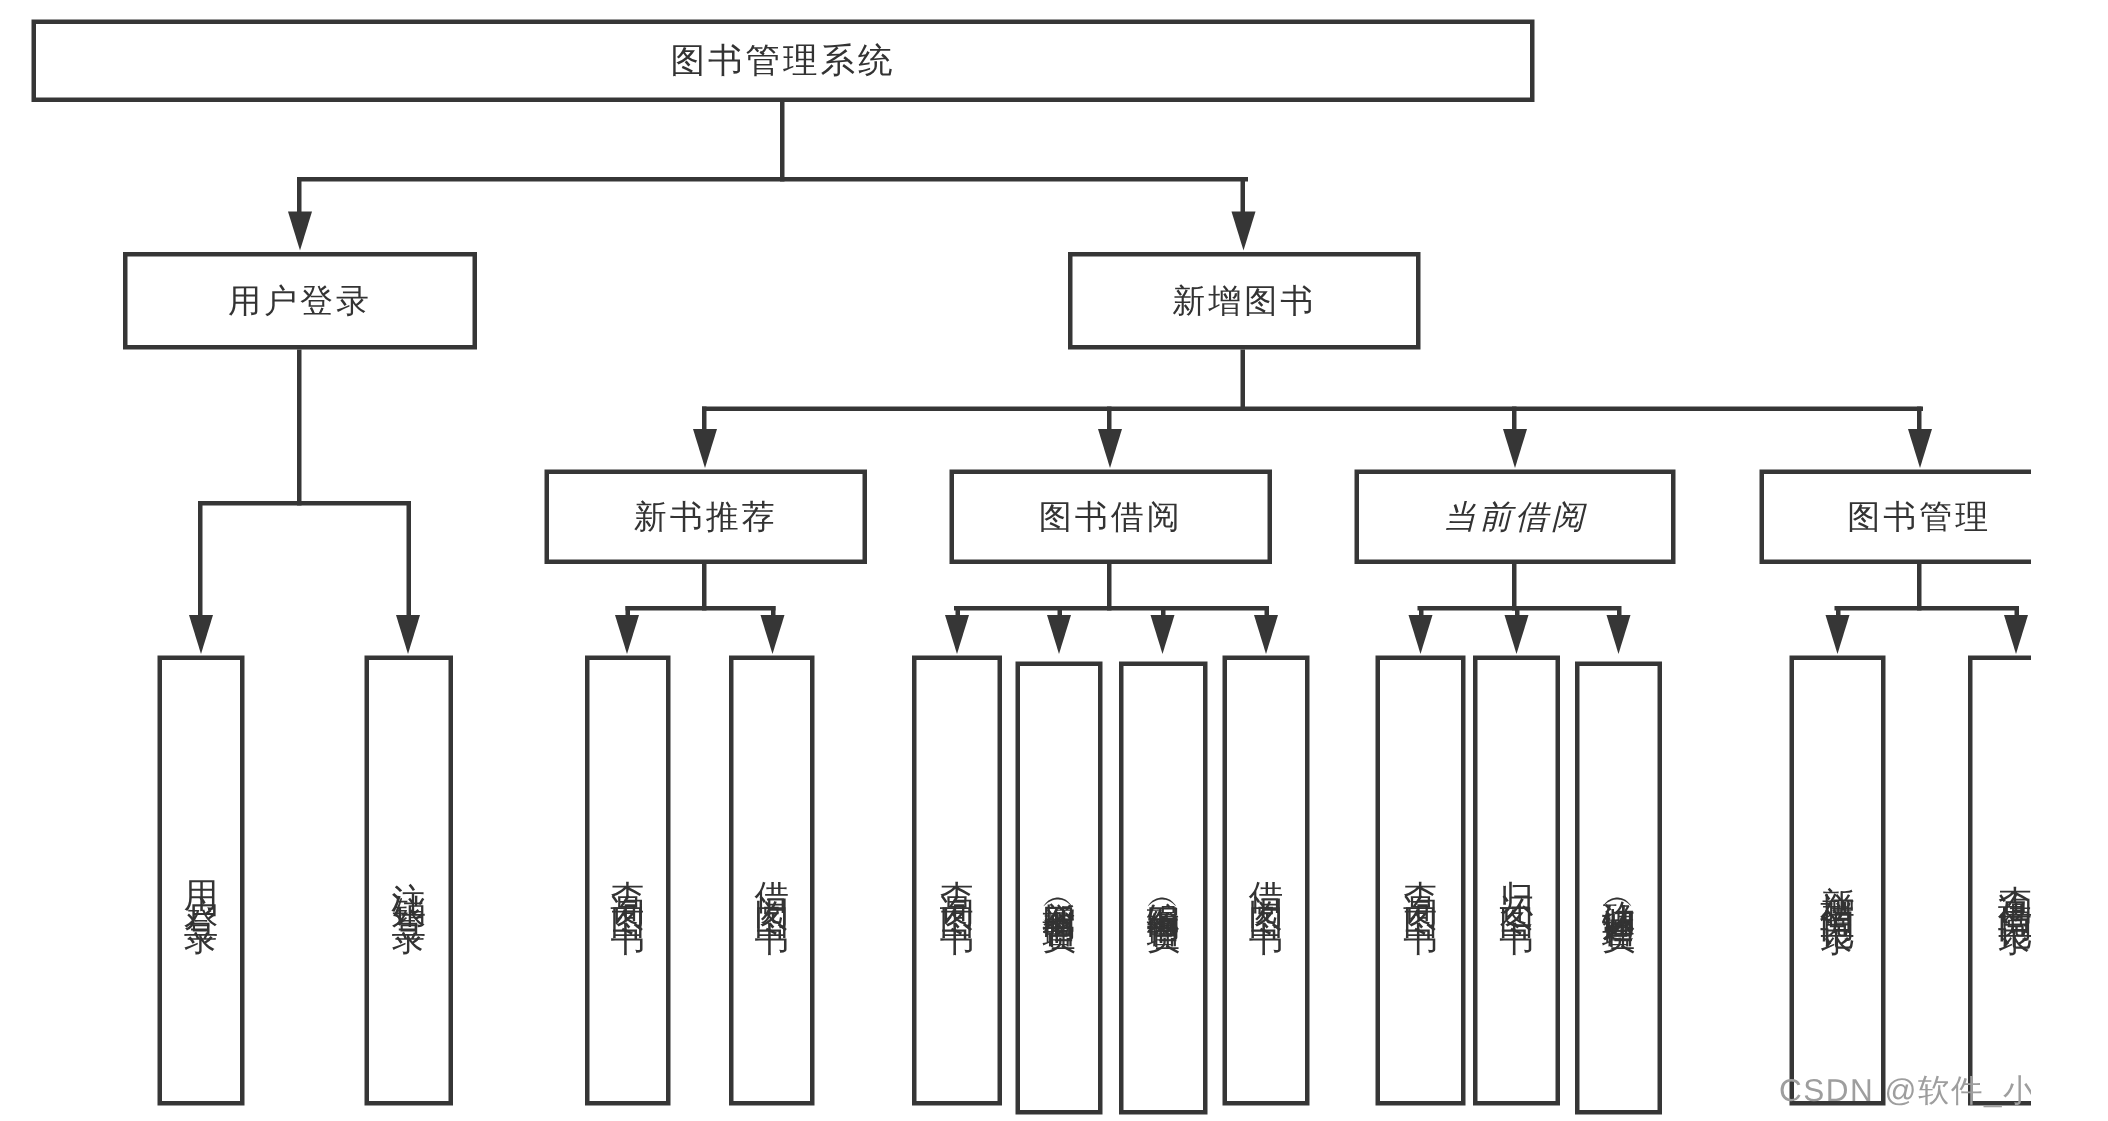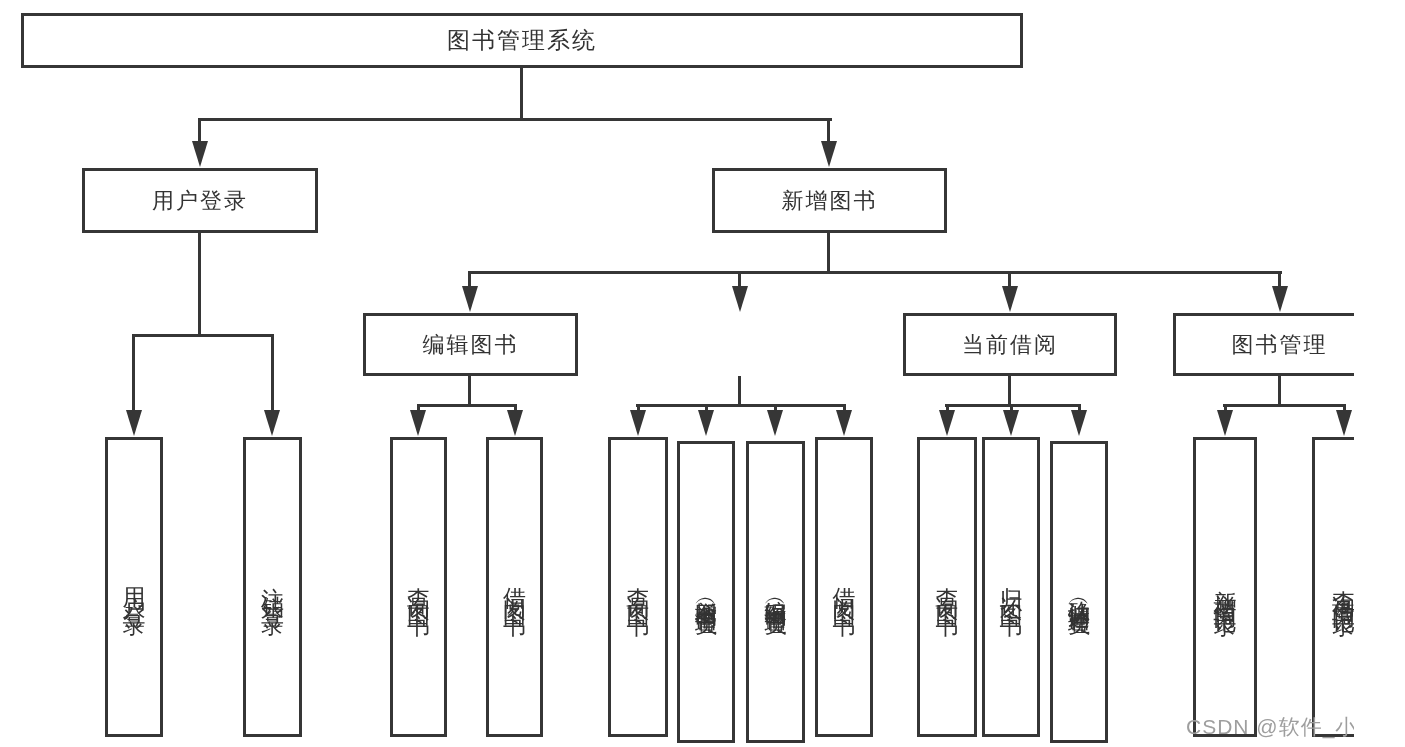--- a/index.html
+++ b/index.html
@@ -96,23 +96,26 @@
   <div class="line" style="left:468px;  top:271px; width:3px; height:20px;"></div>
   <div class="arrow" style="left:462px;  top:286px;"></div>
   <div class="line" style="left:738px;  top:271px; width:3px; height:20px;"></div>
   <div class="arrow" style="left:732px;  top:286px;"></div>
   <div class="line" style="left:1008px; top:271px; width:3px; height:20px;"></div>
   <div class="arrow" style="left:1002px; top:286px;"></div>
   <div class="line" style="left:1278px; top:271px; width:3px; height:20px;"></div>
   <div class="arrow" style="left:1272px; top:286px;"></div>
 
   <div class="box hbox" style="left:363px; top:313px; width:215px; height:63px;">
-    <span>编辑图书</span>
-  </div>
-  <div class="box hbox" style="left:903px; top:313px; width:214px; height:63px;">
+    <span>新书推荐</span>
+  </div>
+  <div class="box hbox" style="left:633px; top:313px; width:215px; height:63px;">
+    <span>图书借阅</span>
+  </div>
+  <div class="box hbox" style="left:903px; top:313px; width:214px; height:63px;font-style:italic;">
     <span>当前借阅</span>
   </div>
   <div class="box hbox" style="left:1173px; top:313px; width:213px; height:63px;">
     <span>图书管理</span>
   </div>
 
   <div class="line" style="left:468px; top:376px; width:3px;   height:31px;"></div>
   <div class="line" style="left:417px; top:404px; width:100px; height:3px;"></div>
   <div class="line" style="left:417px; top:404px; width:3px;   height:10px;"></div>
   <div class="arrow" style="left:410px; top:410px;"></div>

